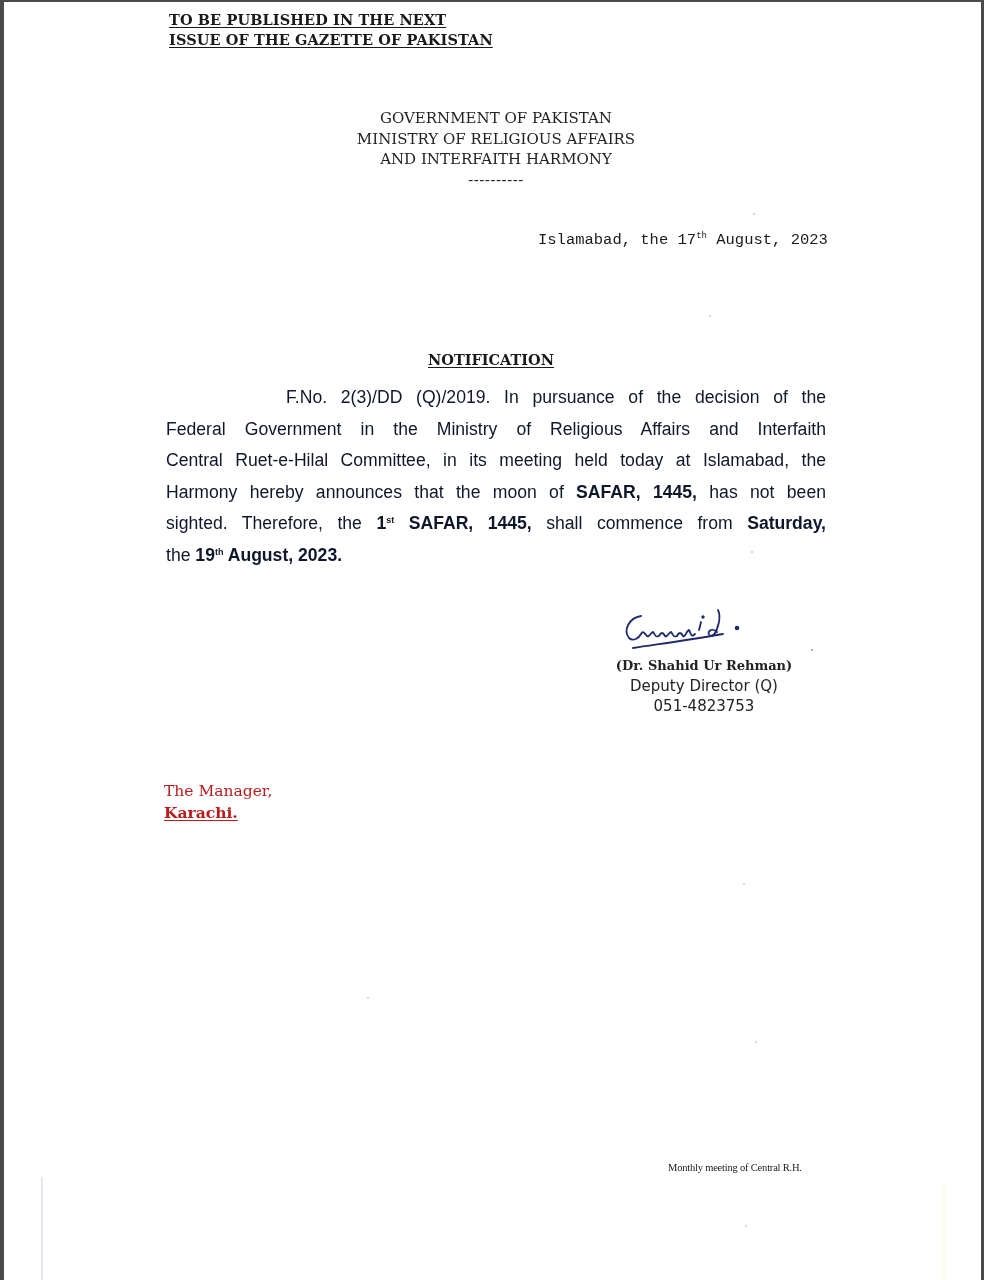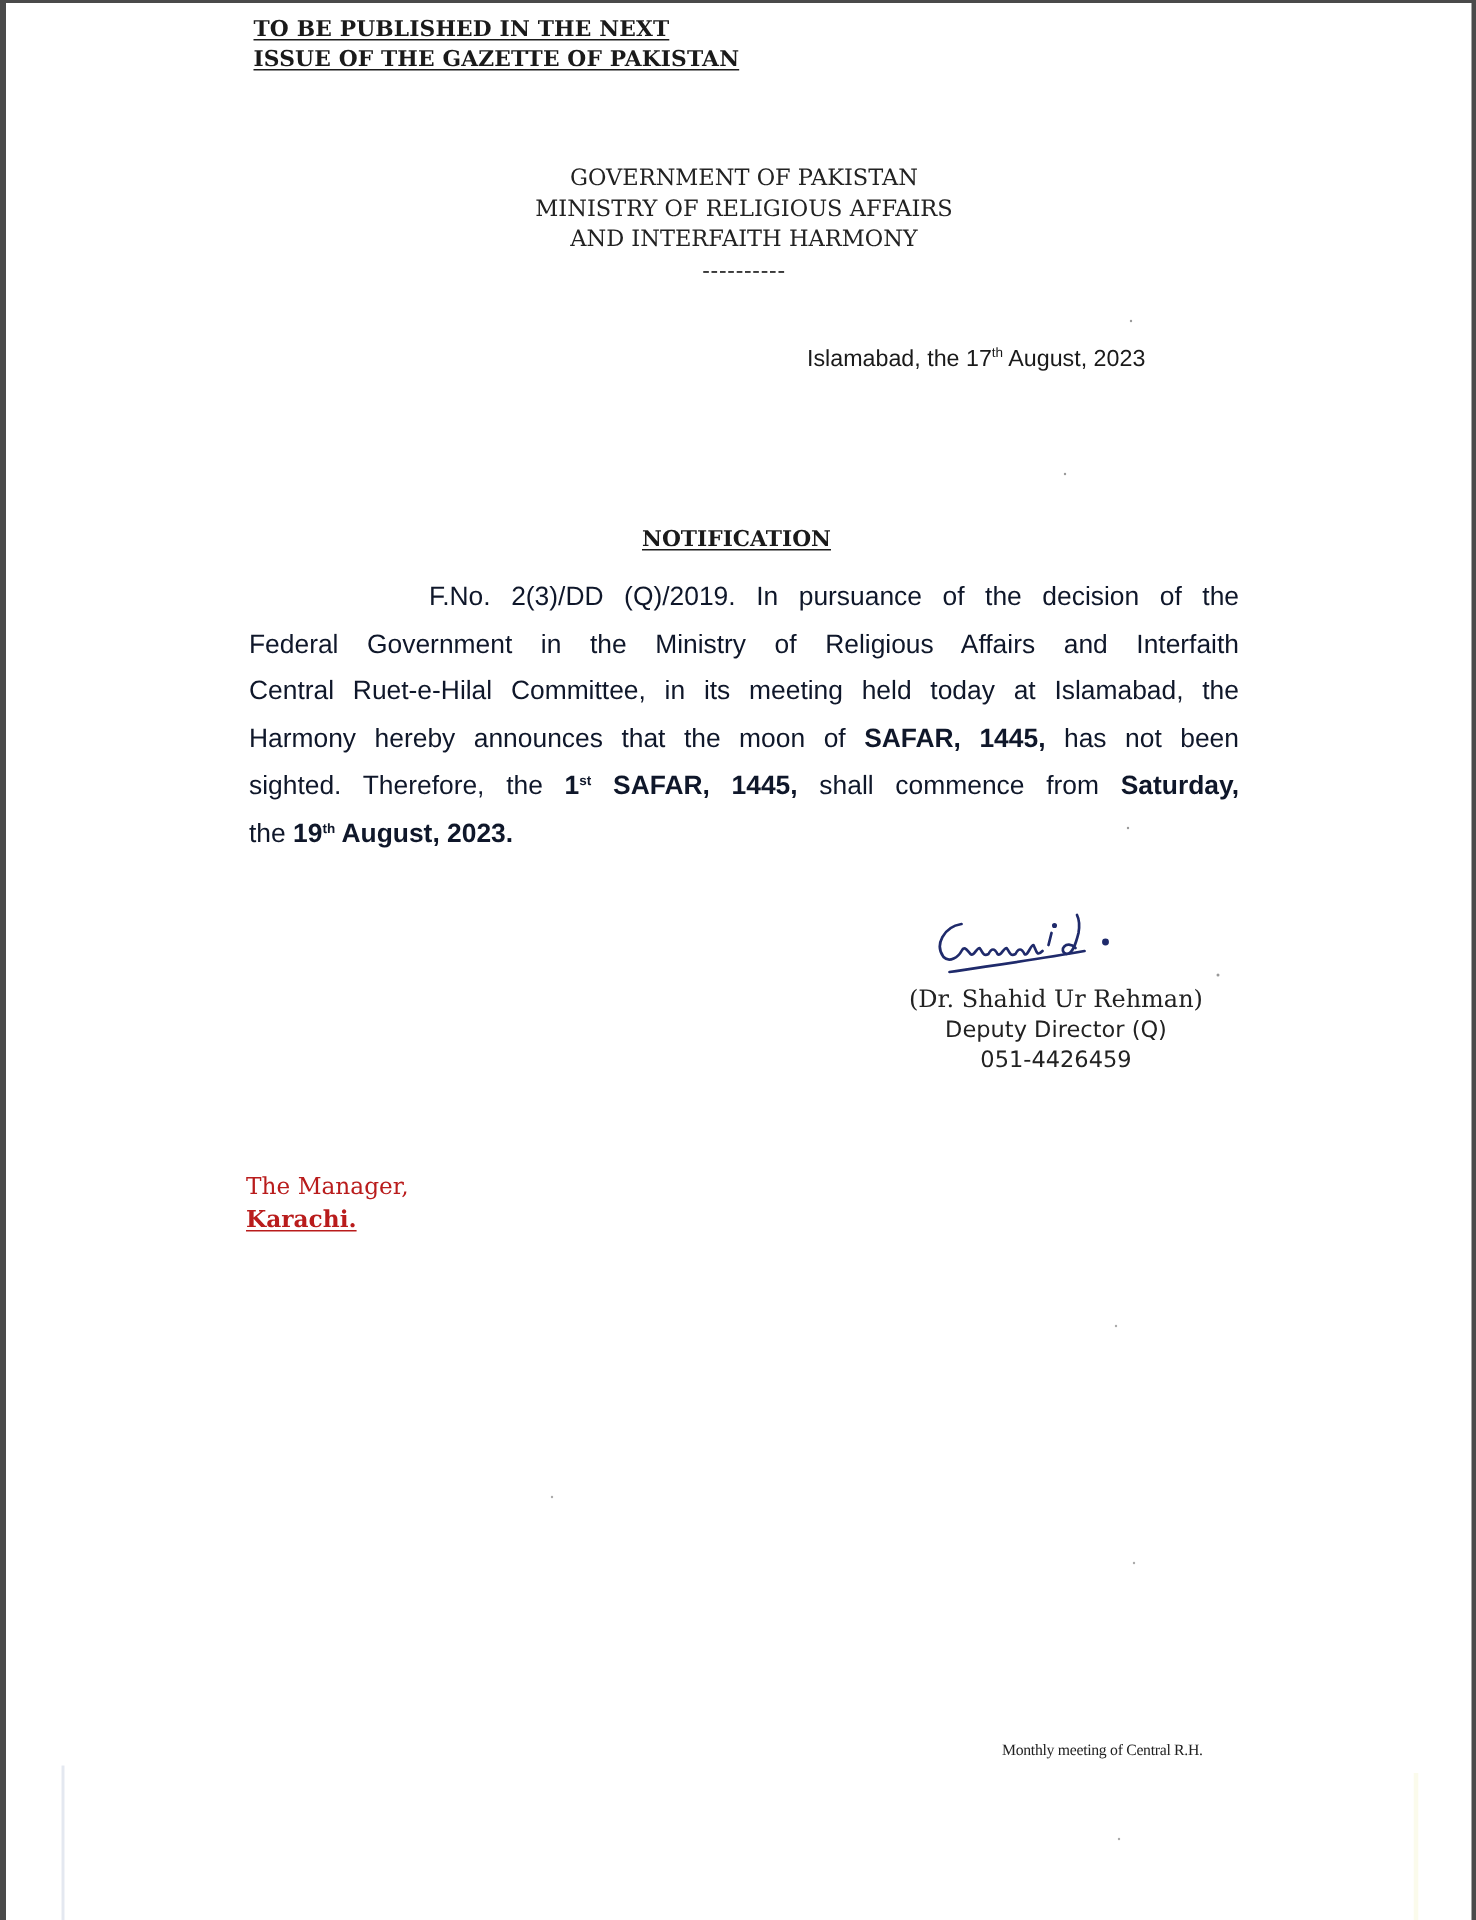--- a/index.html
+++ b/index.html
@@ -29,21 +29,21 @@
     .org {
       left: 300px; width: 384px; top: 106px;
       text-align: center;
       font-family: "DejaVu Serif", serif;
       font-size: 15px; line-height: 20.5px;
       color: #222;
     }
     .org .dashes { letter-spacing: 0.5px; line-height: 16px; margin-top: 2px; }
     .date-line {
       left: 534px; top: 229px;
-      font-family: Liberation Sans, sans-serif; font-size: 15.5px;
+      font-family: Liberation Mono, monospace; font-size: 15.5px;
     }
     sup { font-size: 9px; vertical-align: 6px; line-height: 0; }
     .title {
       left: 424px; top: 309px;
       font-family: "DejaVu Serif", serif; font-weight: bold; font-size: 14.5px;
       text-decoration: underline; text-underline-offset: 2px; margin-top: 40px;
     }
     .body-text {
       left: 162px; width: 660px; top: 380px;
       white-space: normal;
@@ -58,21 +58,21 @@
     .body-text b { font-weight: bold; }
     .signature {
       left: 615px; top: 606px; width: 140px; height: 44px;
     }
     .sig-block {
       left: 575px; width: 250px; top: 654px;
       text-align: center;
       font-family: "DejaVu Sans", sans-serif; font-size: 15px; line-height: 20px;
       color: #222;
     }
-    .sig-block .name { font-family: "DejaVu Serif", serif; font-weight: normal; font-size: 16px; }
+    .sig-block .name { font-family: "DejaVu Serif", serif; font-weight: bold; font-size: 13px; }
     .addressee {
       left: 160px; top: 779px;
       font-family: "DejaVu Serif", serif; font-size: 15.5px; line-height: 21px;
       color: #b91c1c;
     }
     .addressee .city { font-weight: bold; text-decoration: underline; text-underline-offset: 2px; }
     .footer-note {
       left: 664px; top: 1160px;
       font-family: "Liberation Serif", serif; font-size: 10.5px;
       letter-spacing: -0.2px; color: #222;
@@ -116,21 +116,21 @@
       <circle cx="84" cy="9" r="0.8" fill="#1f2a6b"></circle>
       <path d="M98 24 C92 18, 86 26, 92 28 C96 28, 98 22, 100 14 C101 8, 100 4, 99 2"></path>
       <path d="M14 40 C40 36, 70 32, 104 26"></path>
       <circle cx="118" cy="20" r="1.4" fill="#1f2a6b"></circle>
     </g>
   </svg>
 
   <div class="abs sig-block">
     <div class="name">(Dr. Shahid Ur Rehman)</div>
     <div>Deputy Director (Q)</div>
-    <div>051-4426459</div>
+    <div>051-4823753</div>
   </div>
 
   <div class="abs addressee">
     <div>The Manager,</div>
     <div class="city">Karachi.</div>
   </div>
 
   <div class="abs footer-note">Monthly meeting of Central R.H.</div>
 
   <svg class="specks" width="984" height="1280" xmlns="http://www.w3.org/2000/svg">

